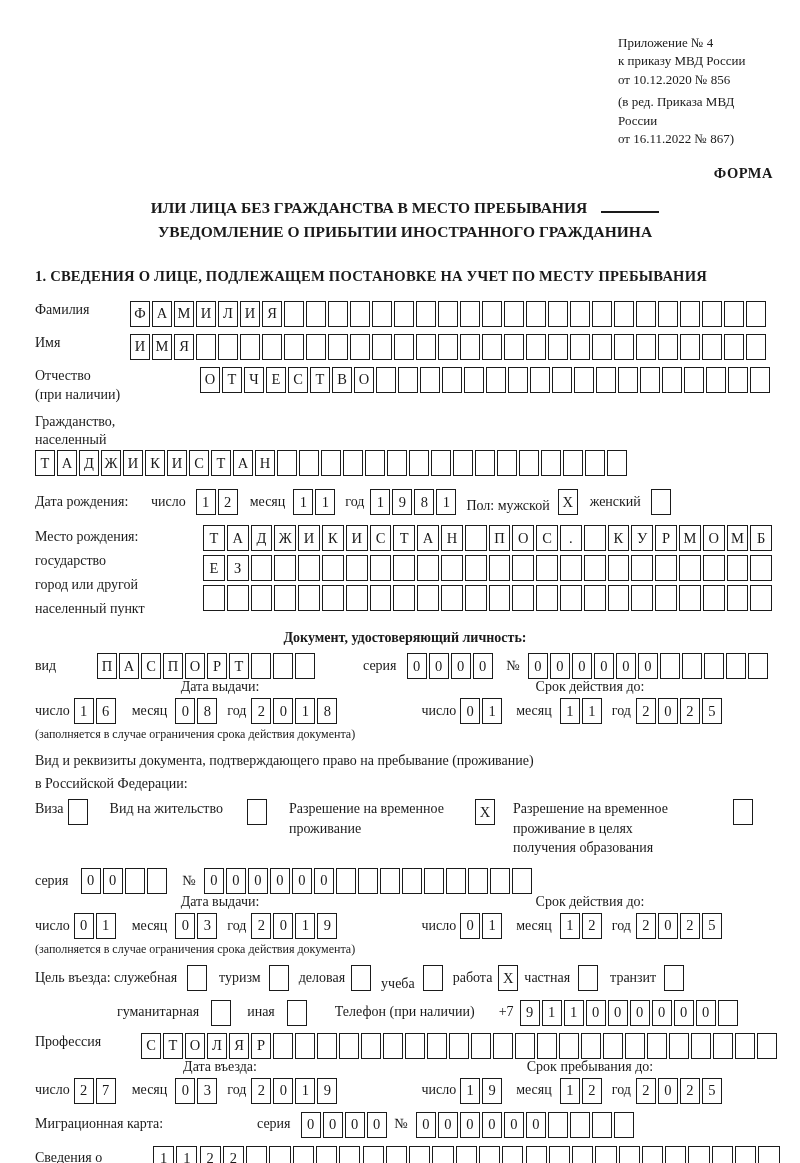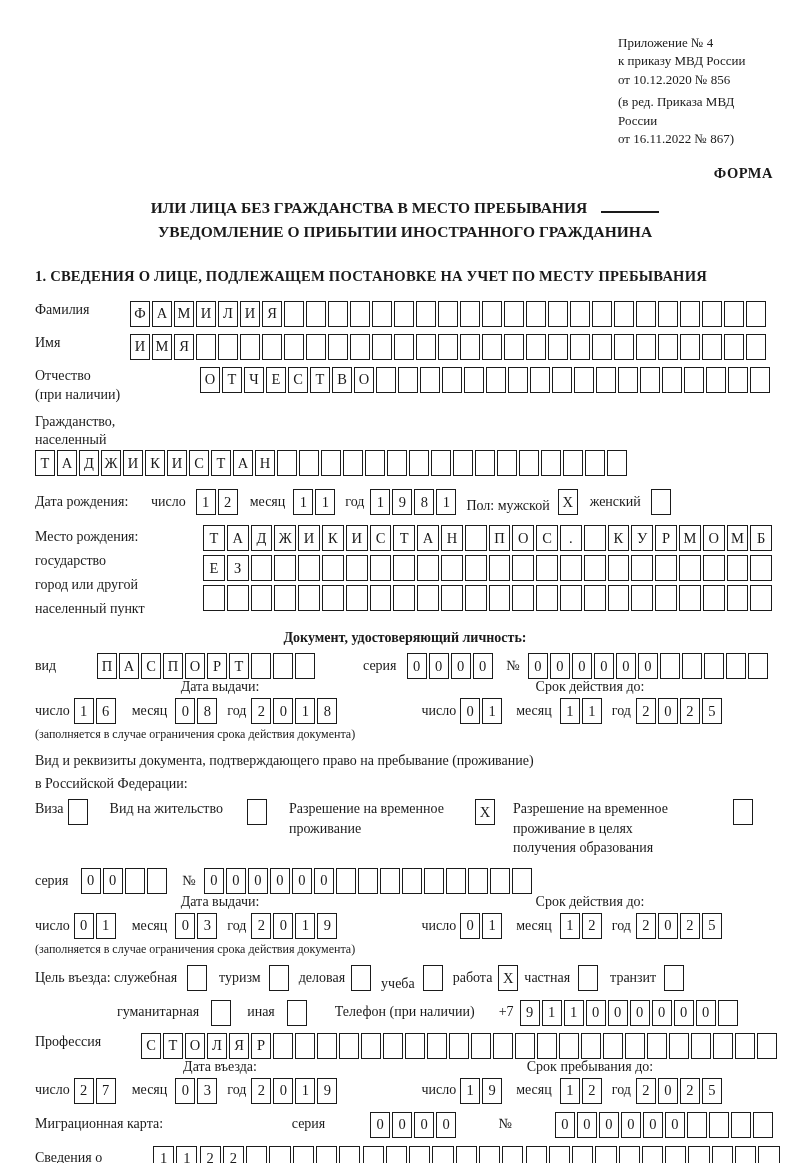--- a/index.html
+++ b/index.html
@@ -596,21 +596,21 @@
       </span>
     <span class="flabel" style="margin:0 5px 0 8px;">год</span>
     <span class="boxes">
         <span class="cell">2</span>
         <span class="cell">0</span>
         <span class="cell">2</span>
         <span class="cell">5</span>
       </span>
   </div>
 
-  <div class="frow" style="margin-top:8px;align-items:center;justify-content:space-between;">
+  <div class="frow" style="margin-top:8px;align-items:center;">
     <span class="flabel" style="width:170px;">Миграционная карта:</span>
     <span class="flabel" style="margin:0 10px 0 52px;">серия</span>
     <span class="boxes">
         <span class="cell">0</span>
         <span class="cell">0</span>
         <span class="cell">0</span>
         <span class="cell">0</span>
       </span>
     <span class="flabel" style="margin:0 8px 0 6px;">№</span>
     <span class="boxes">

